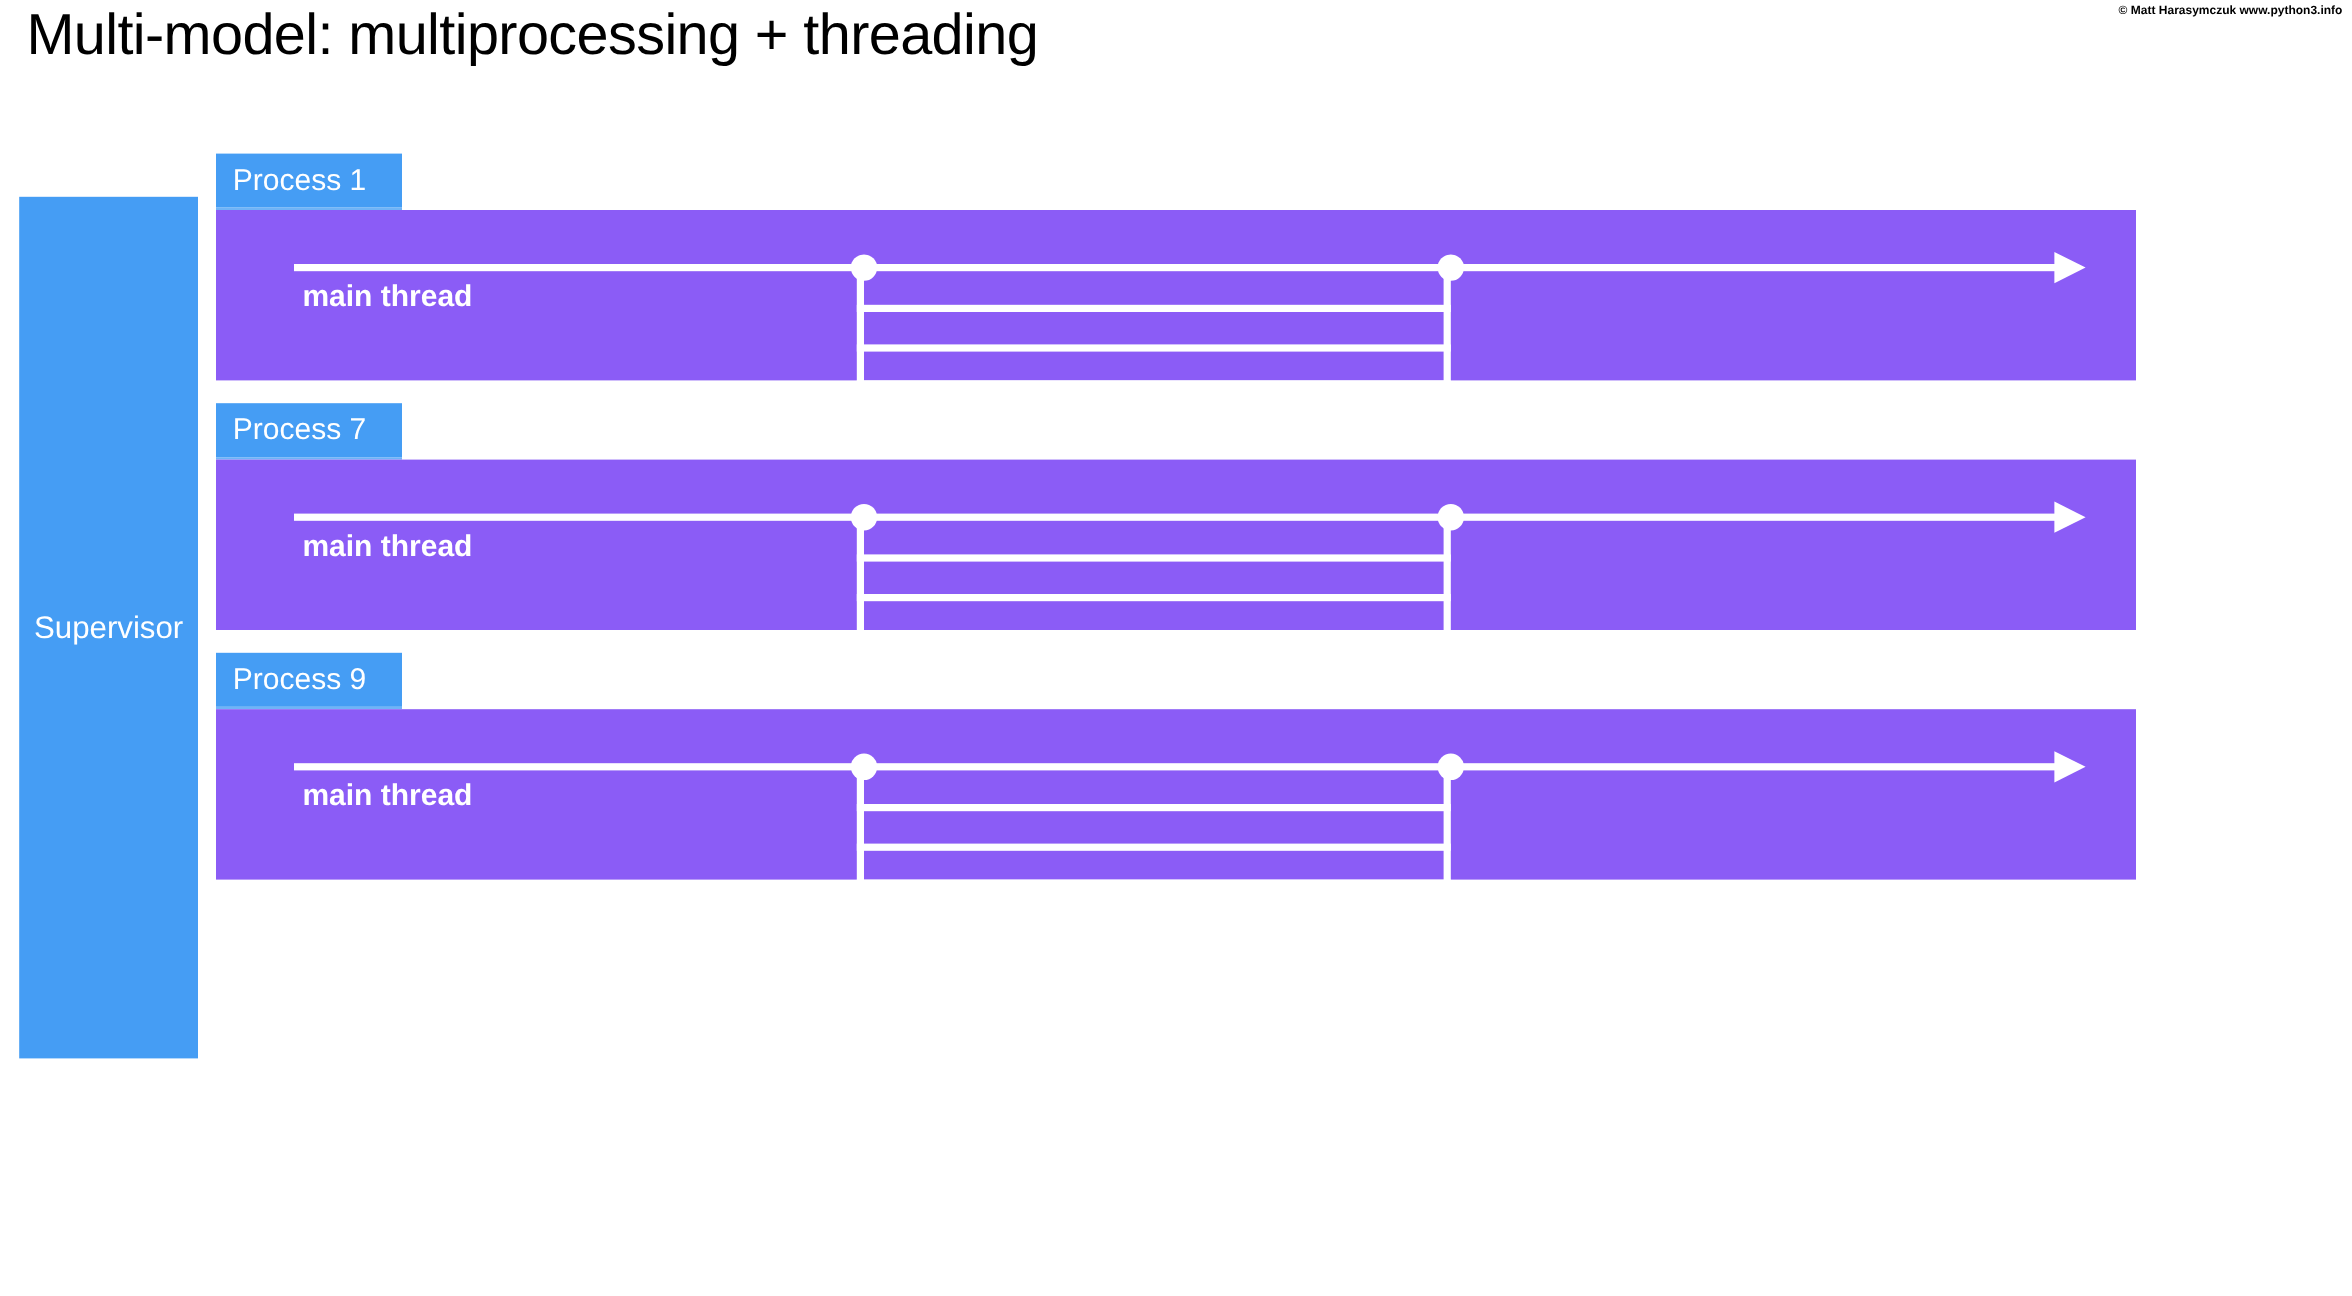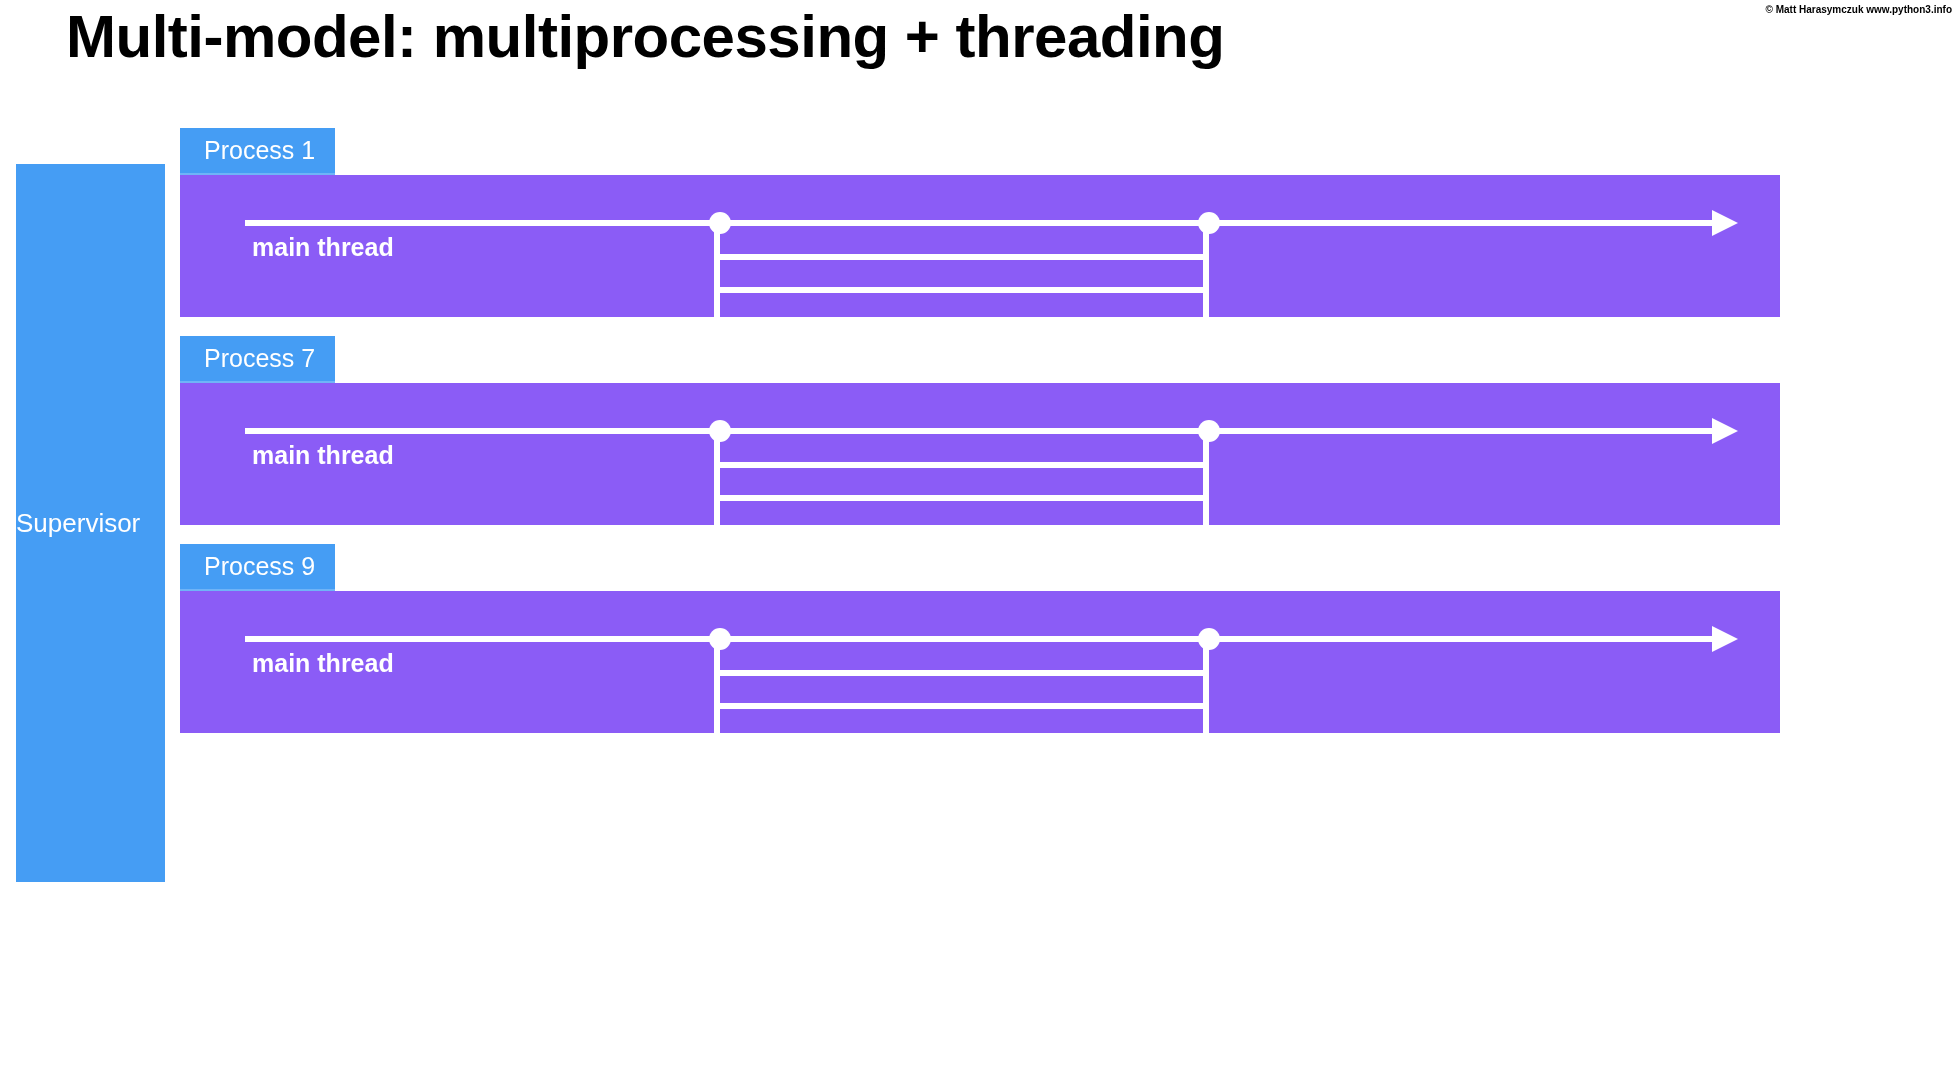--- a/index.html
+++ b/index.html
@@ -14,26 +14,25 @@
     overflow: hidden;
     font-family: "Liberation Sans", sans-serif;
     -webkit-font-smoothing: antialiased;
   }
 
   
   #slide-title {
     position: absolute;
     left: 22px;
     top: 2px;
-    font-size: 60px;
-    font-weight: bold;
+    font-size: 48px;
+    font-weight: normal;
     color: #000000;
     letter-spacing: -0.5px;
     white-space: nowrap;
-    margin-left: 44px;
   }
   #copyright {
     position: absolute;
     right: 8px;
     top: 4px;
     font-size: 10px;
     font-weight: bold;
     color: #000000;
     white-space: nowrap;
   }
@@ -41,20 +40,21 @@
   
   #supervisor-block {
     position: absolute;
     left: 16px;
     top: 164px;
     width: 149px;
     height: 718px;
     background: #459DF4;
     display: flex;
     align-items: center;
+    justify-content: center;
   }
   #supervisor-label {
     color: #ffffff;
     font-size: 26px;
     font-weight: normal;
     text-align: center;
     line-height: 1.1;
   }
 
   
@@ -70,21 +70,21 @@
     height: 45px;
     background: #459DF4;
     box-sizing: border-box;
     display: flex;
     align-items: center;
   }
   .process-header-label {
     color: #ffffff;
     font-size: 25px;
     font-weight: normal;
-    padding-left: 24px;
+    padding-left: 14px;
     white-space: nowrap;
   }
   .process-header-rule {
     position: absolute;
     left: 0;
     top: 45px;
     width: 155px;
     height: 2px;
     background: #6FB4F7;
   }

